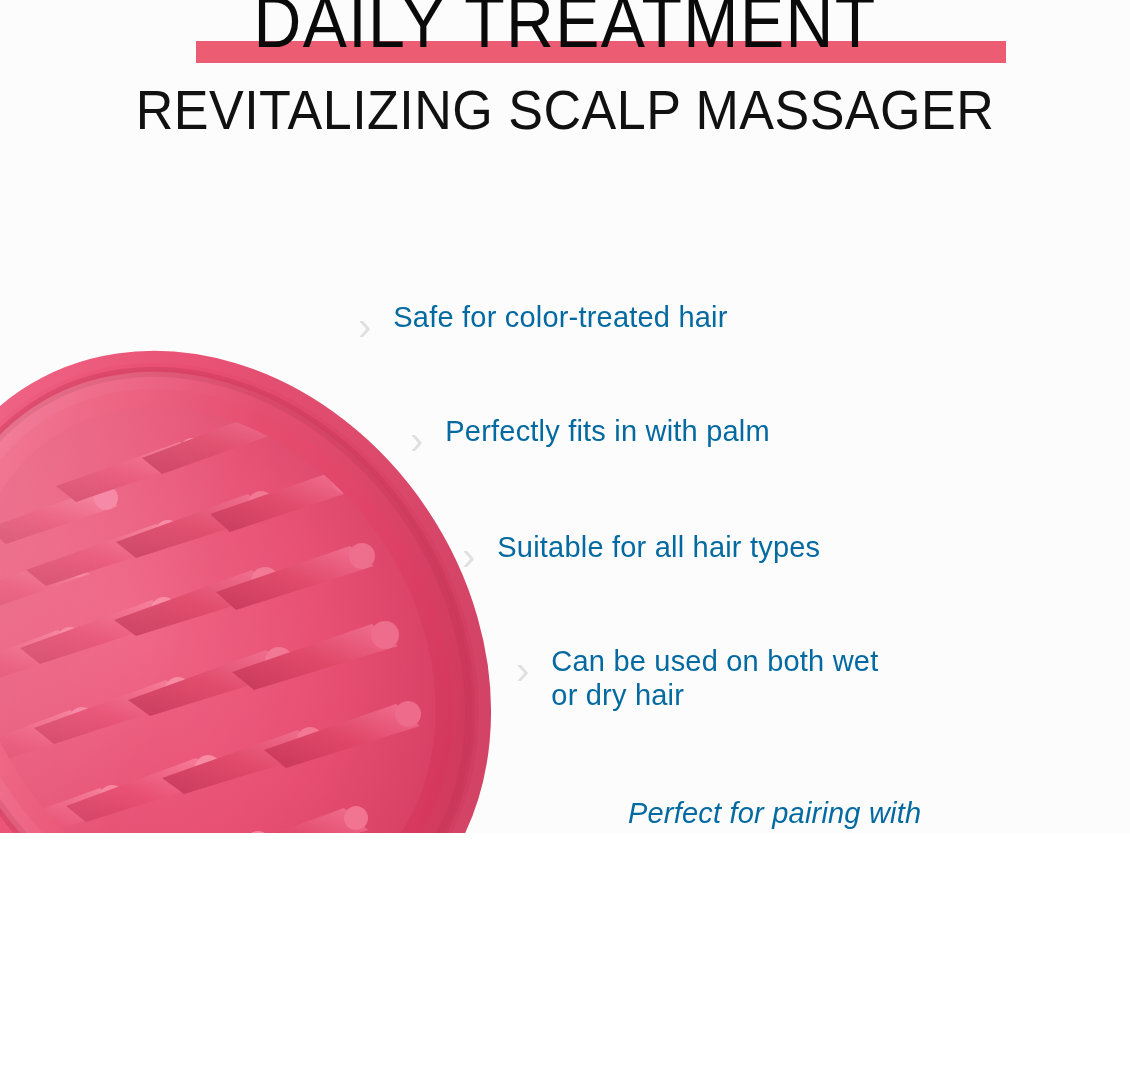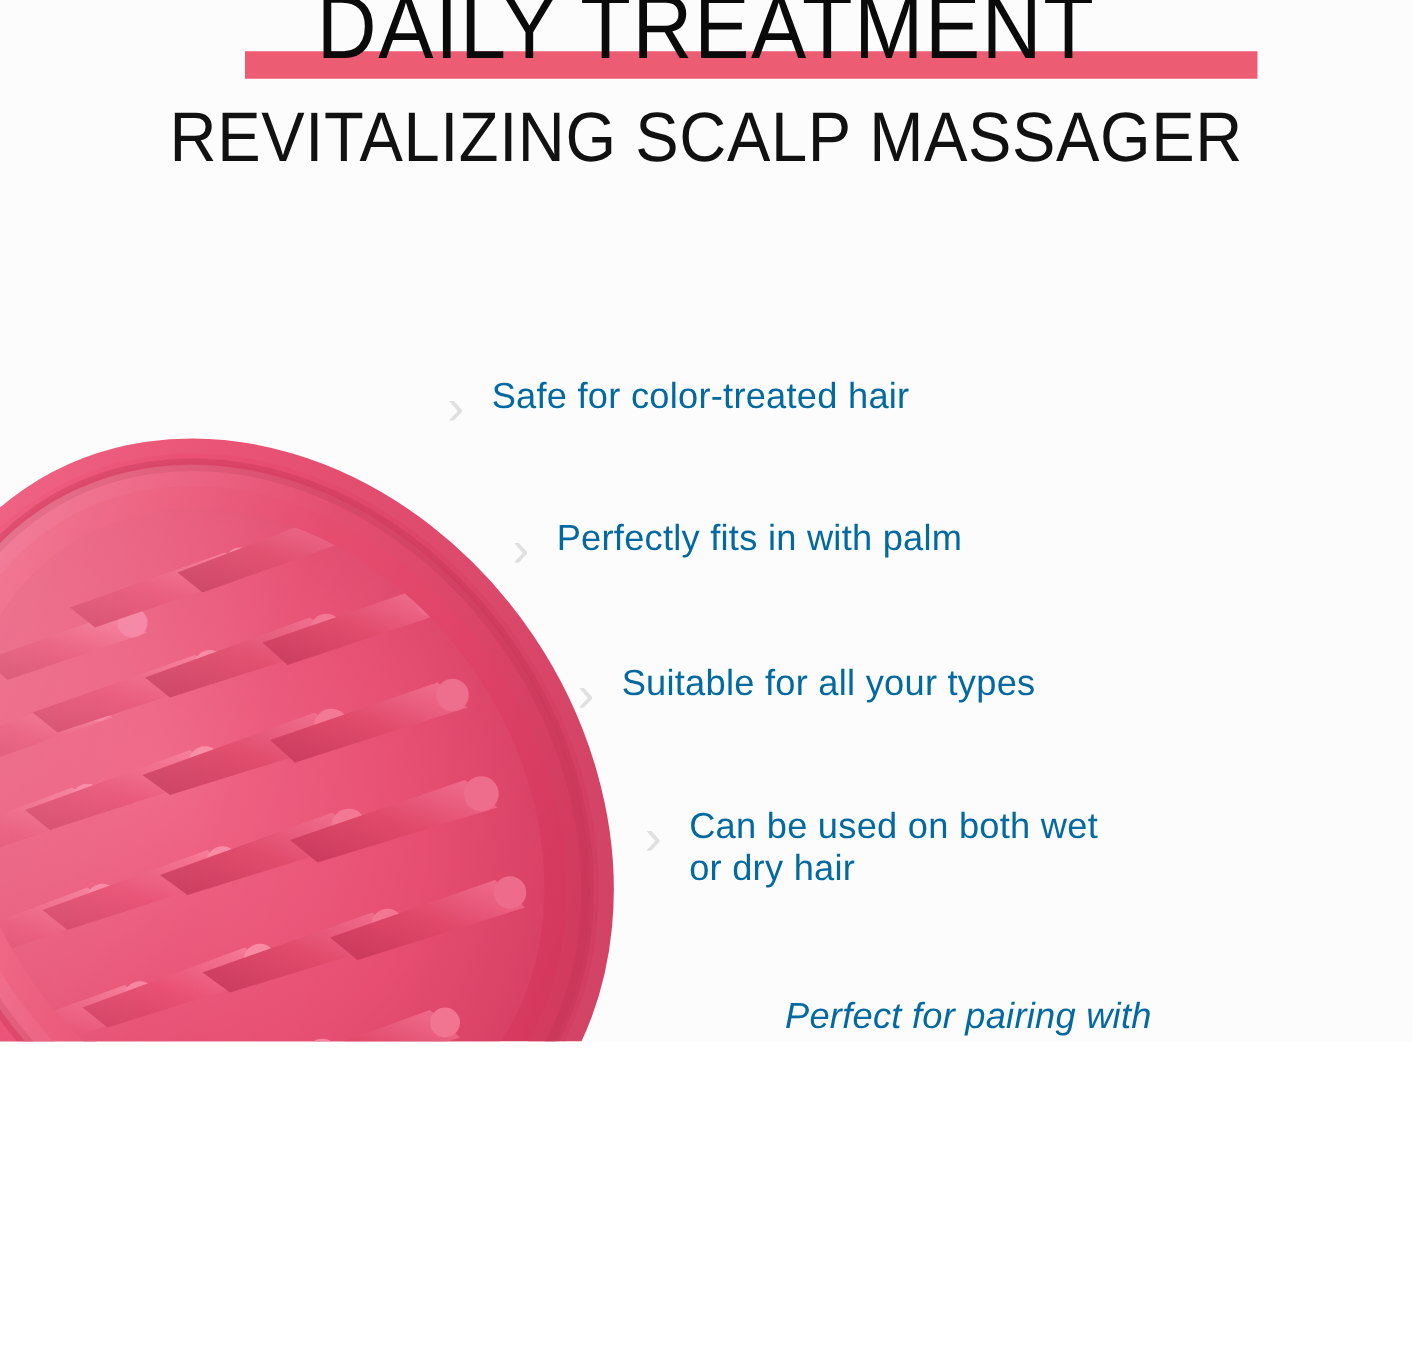--- a/index.html
+++ b/index.html
@@ -281,21 +281,21 @@
       <span class="ftext">Safe for color-treated hair</span>
     </div>
 
     <div class="feature f1">
       <span class="chev">›</span>
       <span class="ftext">Perfectly fits in with palm</span>
     </div>
 
     <div class="feature f2">
       <span class="chev">›</span>
-      <span class="ftext">Suitable for all your types</span>
+      <span class="ftext">Suitable for all hair types</span>
     </div>
 
     <div class="feature f3">
       <span class="chev">›</span>
       <span class="ftext">Can be used on both wet
 or dry hair</span>
     </div>
 
     <div class="feature f4">
 

